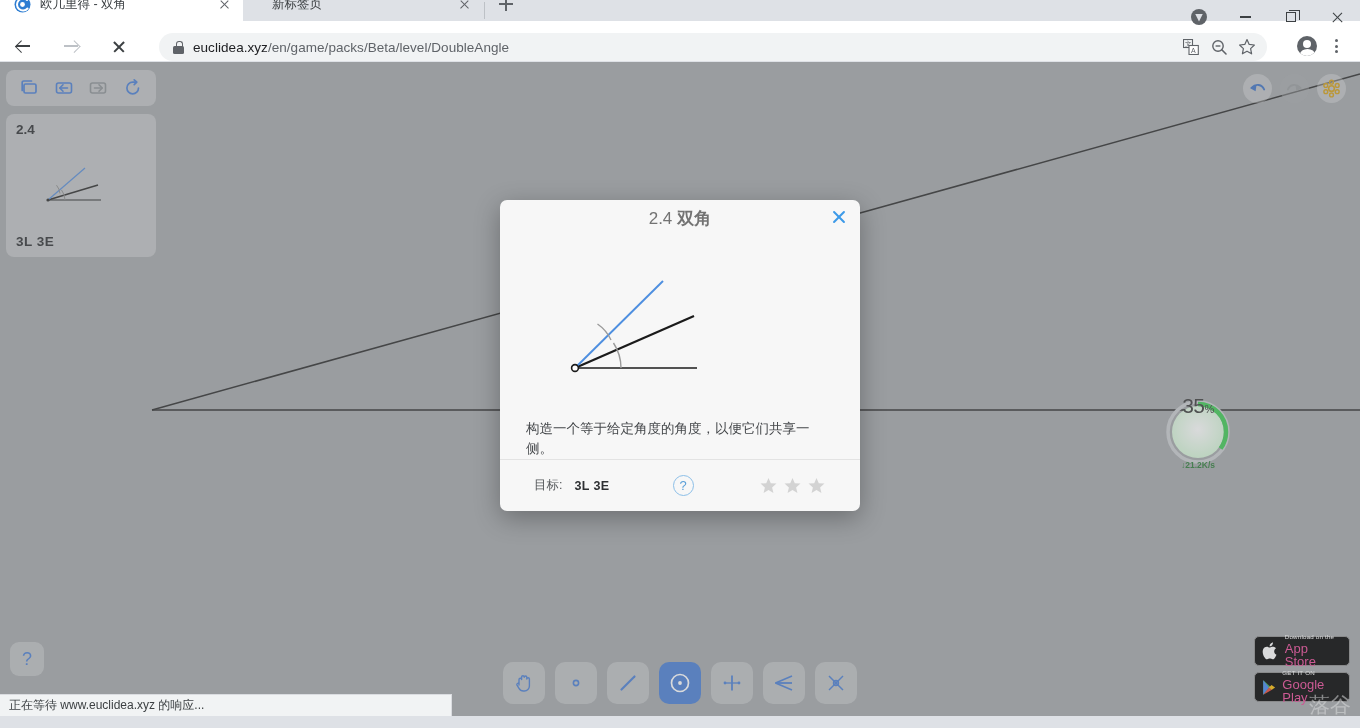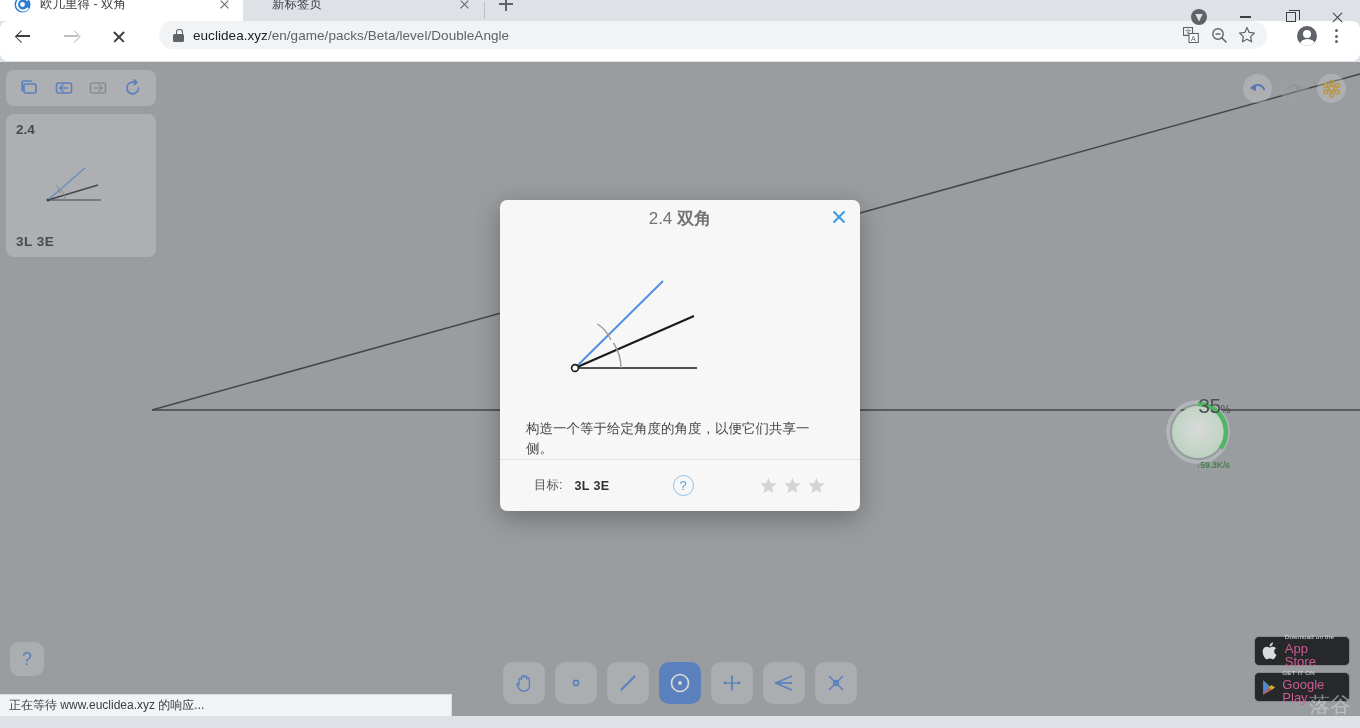--- a/index.html
+++ b/index.html
@@ -72,23 +72,22 @@
     border: 1.3px solid #3c4043; border-bottom: none; border-left: none;
   }
   .win-close { width: 13px; height: 13px; position: relative; }
   .win-close::before, .win-close::after {
     content: ''; position: absolute; left: 0; top: 6px; width: 13px; height: 1.3px; background: #3c4043;
   }
   .win-close::before { transform: rotate(45deg); }
   .win-close::after { transform: rotate(-45deg); }
 
   .toolbar {
-    height: 40px; background: #ffffff; display: flex; align-items: flex-start; padding: 0 8px;
+    height: 40px; background: #ffffff; display: flex; align-items: flex-end; padding: 0 8px;
     gap: 18px;
-    border-radius: 8px;
   }
   .tbtn { width: 30px; height: 30px; display: flex; align-items: center; justify-content: center;
           border-radius: 50%; flex: 0 0 30px; }
   .arrow-left, .arrow-right {
     width: 16px; height: 16px; position: relative;
   }
   .arrow-left::before {
     content: ''; position: absolute; left: 1px; top: 7.2px; width: 14px; height: 1.6px; background: #3c4043;
   }
   .arrow-left::after {
@@ -455,23 +454,23 @@
         <defs>
           <radialGradient id="gfill" cx="50%" cy="45%" r="55%">
             <stop offset="0%" stop-color="#ffffff"></stop>
             <stop offset="100%" stop-color="#d6f5d8"></stop>
           </radialGradient>
         </defs>
         <circle cx="32" cy="32" r="30" fill="none" stroke="#c9cccf" stroke-width="3.5"></circle>
         <circle cx="32" cy="32" r="26" fill="url(#gfill)"></circle>
         <circle cx="32" cy="32" r="28" fill="none" stroke="#3ecb54" stroke-width="4.5" stroke-dasharray="61.575216010359945 175.92918860102841" stroke-dashoffset="0" transform="rotate(-90 32 32)" stroke-linecap="butt"></circle>
       </svg>
-      <div style="position:absolute;inset:0;display:flex;flex-direction:column;align-items:flex-end;justify-content:center;gap:44px;">
+      <div style="position:absolute;inset:0;display:flex;flex-direction:column;align-items:center;justify-content:center;gap:44px;">
         <div class="dl-pct"><span style="font-size:21px">35</span><span>%</span></div>
-        <div class="dl-speed">↓<span>59.3K/s</span></div>
+        <div class="dl-speed">↓<span>21.2K/s</span></div>
       </div>
     </div>
 
     <div class="bottom-tools">
       <div class="tool">
         <svg width="24" height="24" viewBox="0 0 24 24">
           <path d="M7 14 L7 8.5 a1.3 1.3 0 0 1 2.6 0 L9.6 6 a1.3 1.3 0 0 1 2.6 0 L12.2 6.3 a1.3 1.3 0 0 1 2.6 0 L14.8 8 a1.3 1.3 0 0 1 2.6 0 L17.4 15 a5 5 0 0 1 -5 5 h-1 a5 5 0 0 1 -4.4 -2.6 L5 14.2 a1.3 1.3 0 0 1 2 -1.6 Z" fill="none" stroke="#4a7fd4" stroke-width="1.4" stroke-linejoin="round"></path>
         </svg>
       </div>
       <div class="tool">

